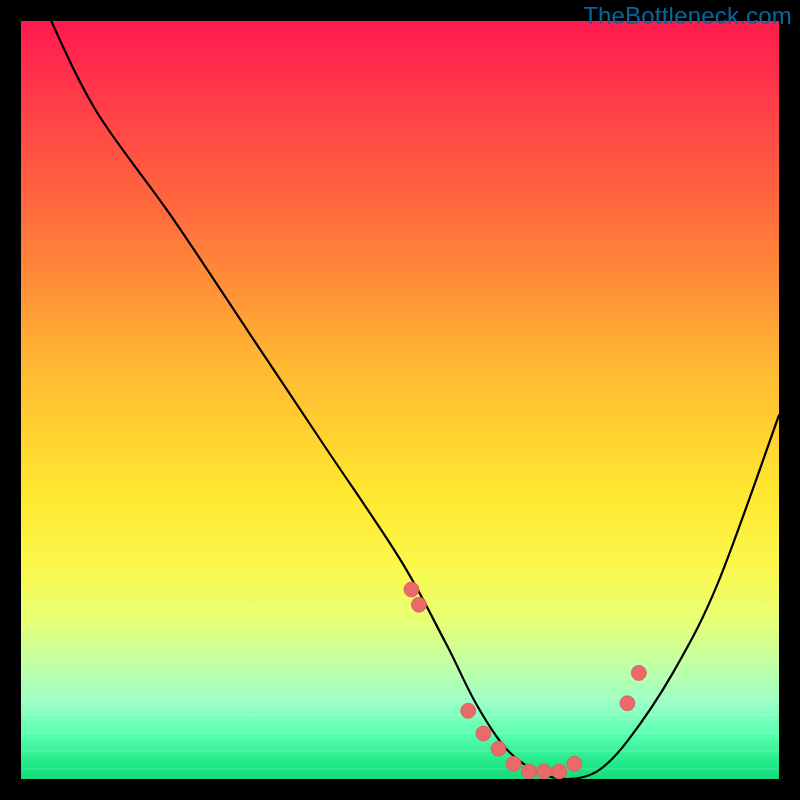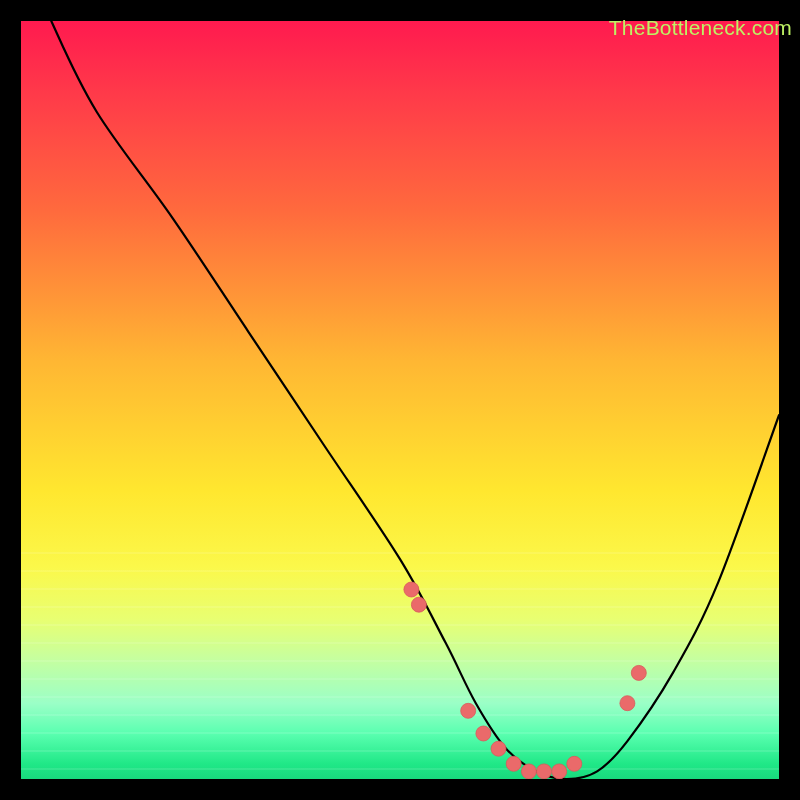--- a/index.html
+++ b/index.html
@@ -55,25 +55,25 @@
   }
   svg.curve {
     position: absolute;
     left: 0; top: 0;
     width: 758px;
     height: 758px;
     pointer-events: none;
   }
   .attribution {
     position: absolute;
-    top: 16px;
+    top: 2px;
     right: 8px;
     font-family: Arial, Helvetica, sans-serif;
-    font-size: 21px;
-    color: #bef264;
+    font-size: 24px;
+    color: #0369a1;
     letter-spacing: 0.2px;
     user-select: none;
   }
 </style>
 </head>
 <body>
 
 <div class="frame">
   <div class="plot-bg"></div>
 

